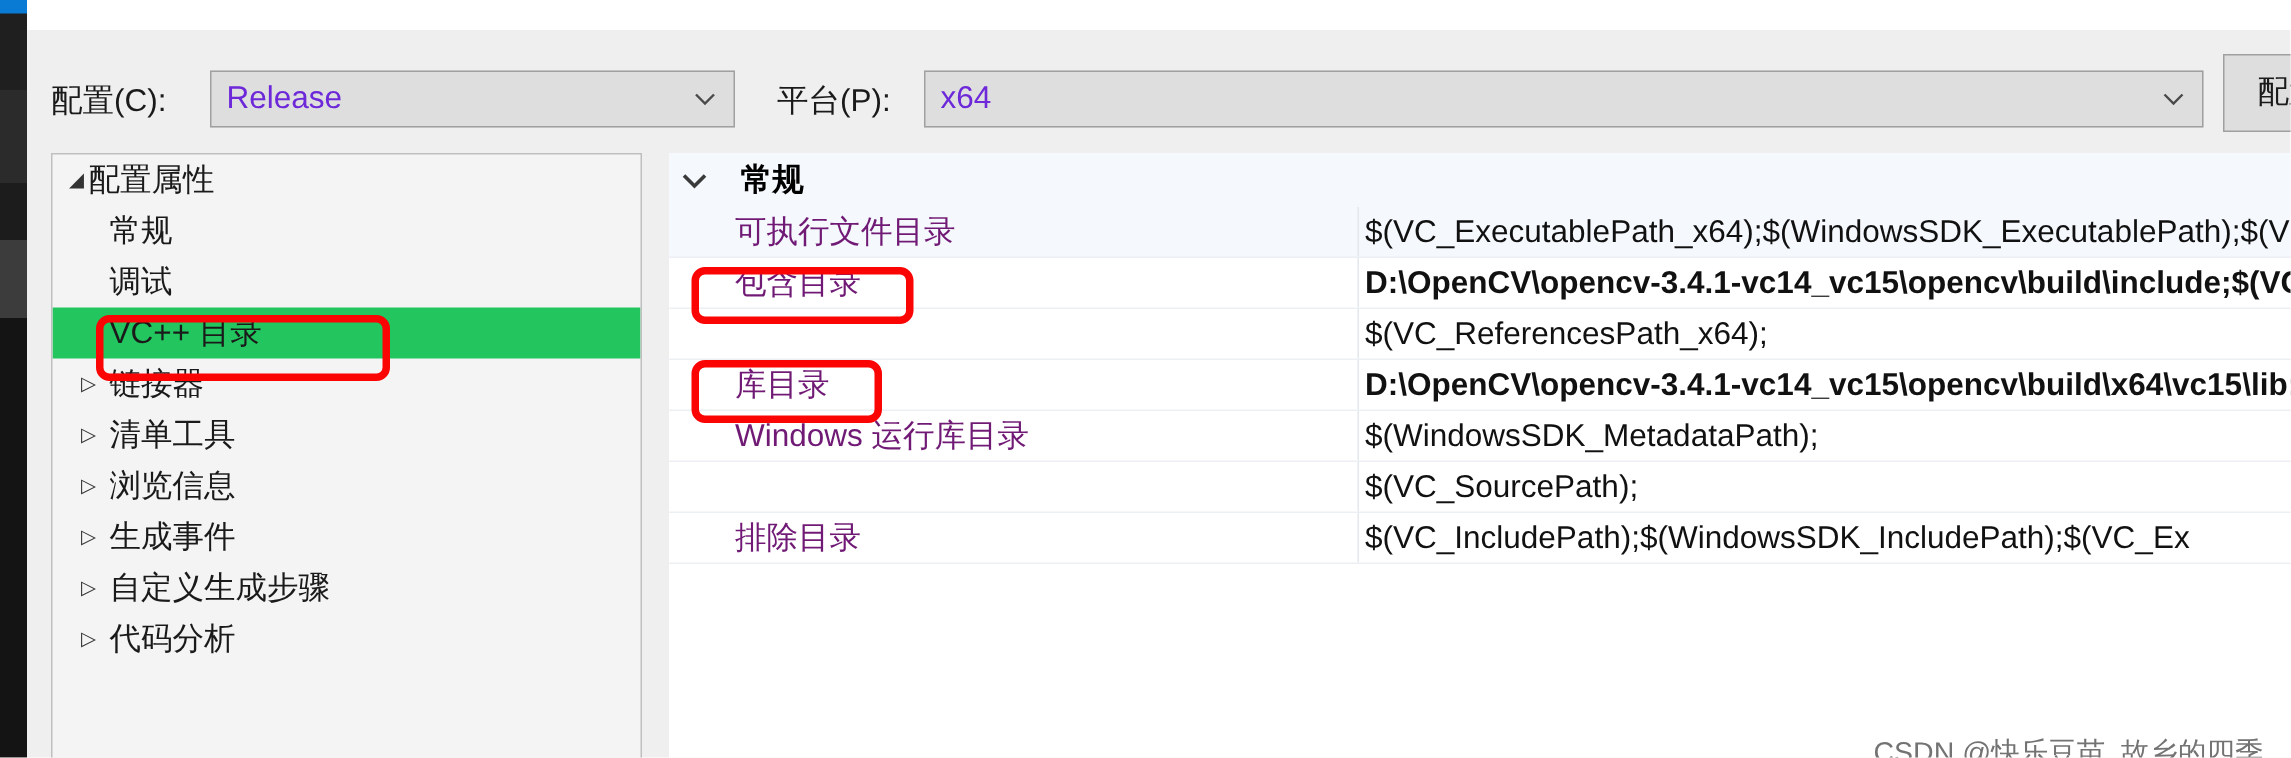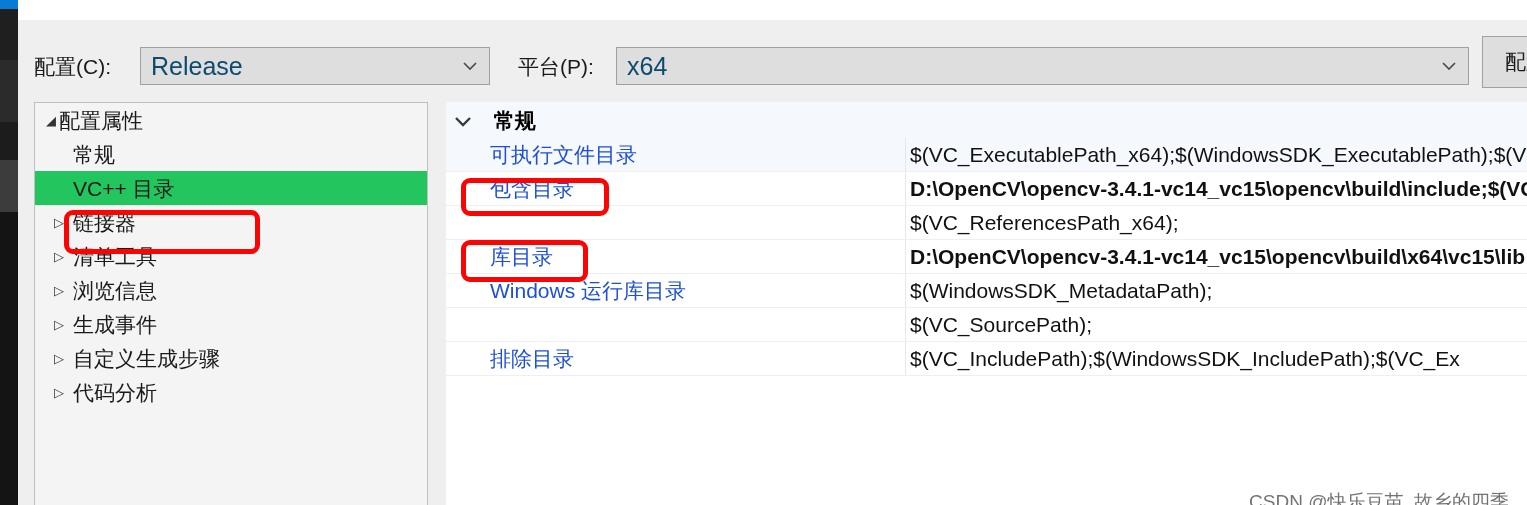--- a/index.html
+++ b/index.html
@@ -87,22 +87,22 @@
     top: 27px;
   }
   .combo-config { left: 122px; width: 350px; }
   .combo-platform { left: 598px; width: 853px; padding-left: 13px; }
 
   .combo-value {
     position: absolute;
     left: 10px;
     top: 50%;
     transform: translateY(-50%);
-    font-size: 25px;
-    color: #0c4a6e;
+    font-size: 21px;
+    color: #6d28d9;
     white-space: nowrap;
   }
   .combo-arrow {
     position: absolute;
     right: 12px;
     top: 50%;
     transform: translateY(-50%);
     width: 14px; height: 9px;
   }
   .combo-arrow svg { display: block; }
@@ -192,21 +192,21 @@
     background: #ffffff;
   }
   .prop-row.alt { background: #f5f8fd; }
 
   .prop-name {
     position: absolute;
     left: 44px; top: 0;
     width: 414px; height: 100%;
     line-height: 33px;
     font-size: 21px;
-    color: #1d4ed8;
+    color: #701a75;
     white-space: nowrap;
     overflow: hidden;
   }
   .prop-divider {
     position: absolute;
     left: 459px; top: 0;
     width: 1px; height: 100%;
     background: #e3e7ee;
   }
   .prop-value {
@@ -280,20 +280,21 @@
       </span>
     </div>
 
     <div class="cfgmgr-button">配置管理器(O)...</div>
   </div>
 
   <div class="tree-panel">
     <div id="tree-rows">
         <div class="tree-row depth0"><span class="tw" style="font-size: 13px;">◢</span><span class="tlabel">配置属性</span></div>
         <div class="tree-row depth1"><span class="tw empty">&nbsp;</span><span class="tlabel">常规</span></div>
+        <div class="tree-row depth1"><span class="tw empty">&nbsp;</span><span class="tlabel">调试</span></div>
         <div class="tree-row depth1 selected"><span class="tw empty">&nbsp;</span><span class="tlabel">VC++ 目录</span></div>
         <div class="tree-row depth1"><span class="tw" style="font-size: 13px;">▷</span><span class="tlabel">链接器</span></div>
         <div class="tree-row depth1"><span class="tw" style="font-size: 13px;">▷</span><span class="tlabel">清单工具</span></div>
         <div class="tree-row depth1"><span class="tw" style="font-size: 13px;">▷</span><span class="tlabel">浏览信息</span></div>
         <div class="tree-row depth1"><span class="tw" style="font-size: 13px;">▷</span><span class="tlabel">生成事件</span></div>
         <div class="tree-row depth1"><span class="tw" style="font-size: 13px;">▷</span><span class="tlabel">自定义生成步骤</span></div>
         <div class="tree-row depth1"><span class="tw" style="font-size: 13px;">▷</span><span class="tlabel">代码分析</span></div>
       </div>
   </div>
 

